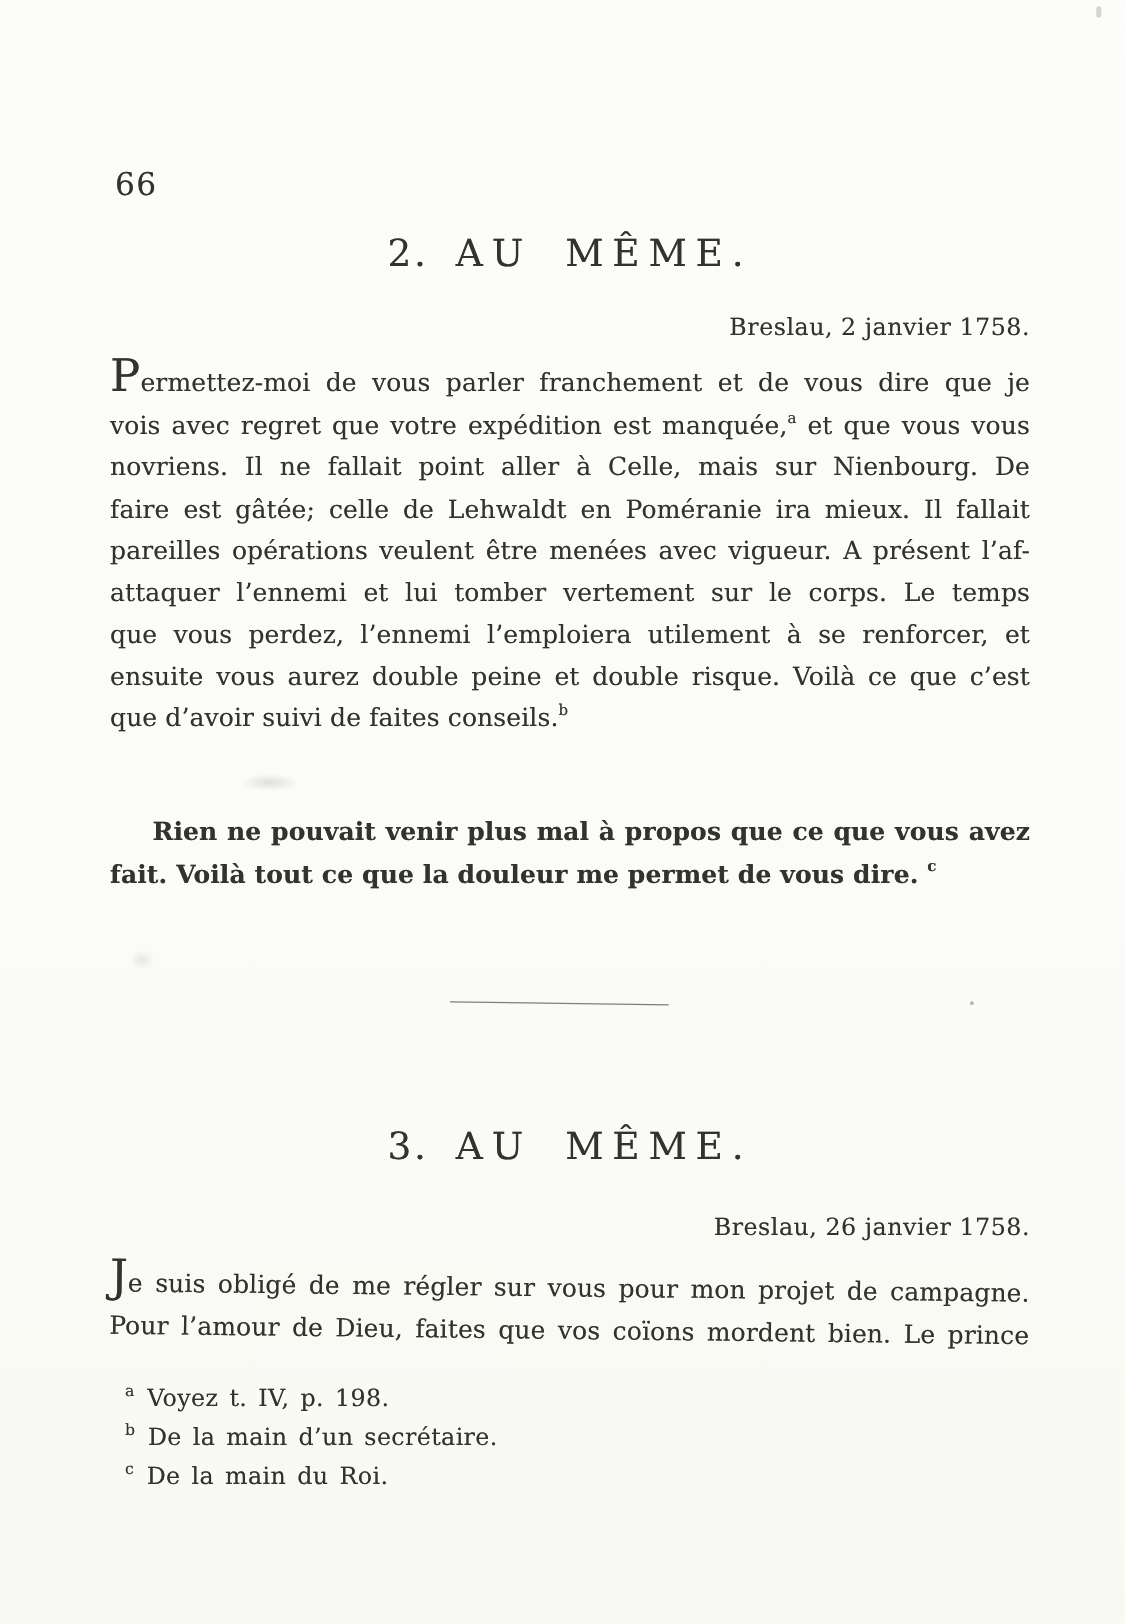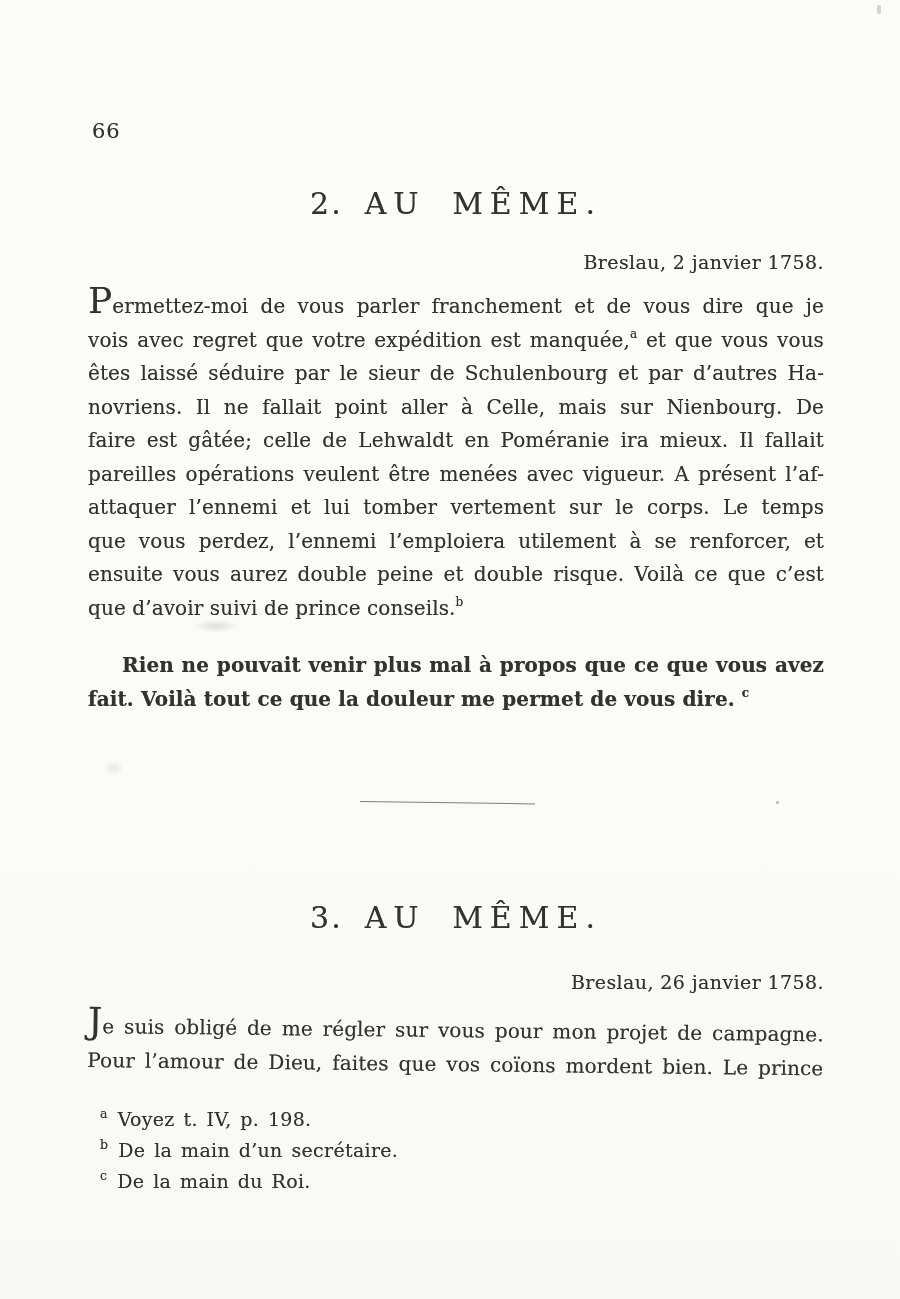--- a/index.html
+++ b/index.html
@@ -5,21 +5,21 @@
   html,body{margin:0;padding:0;}
   body{
     width:900px;height:1299px;position:relative;overflow:hidden;
     background:linear-gradient(180deg,#fcfcf9 0%,#fbfbf7 55%,#f9f9f4 100%);
     font-family:"DejaVu Serif", serif;
     color:#34322c;
   }
   .abs{position:absolute;}
   
   .running-head{left:88px;top:117px;width:736px;height:30px;}
-  .pagenum{position:absolute;left:4px;top:2px;font-size:21px;letter-spacing:1px;}
+  .pagenum{position:absolute;left:4px;top:16px;font-size:25px;letter-spacing:1px;}
   .runtitle{position:absolute;left:0;top:0;width:100%;text-align:center;
     font-size:23px;letter-spacing:3px;word-spacing:9px;white-space:nowrap;}
   
   .letter-heading{left:88px;width:736px;text-align:center;font-size:30px;
     font-weight:normal;margin:0;white-space:nowrap;}
   .hnum{letter-spacing:2px;margin-right:22px;}
   .htitle{letter-spacing:7px;word-spacing:10px;}
   
   .dateline{left:88px;width:736px;text-align:right;font-size:19px;
     letter-spacing:.4px;white-space:nowrap;}
@@ -61,28 +61,27 @@
 
 <h2 class="abs letter-heading soft" style="top:186px;">
   <span class="hnum">2.</span><span class="htitle">AU MÊME.</span>
 </h2>
 
 <div class="abs dateline soft" style="top:251px;">Breslau, 2 janvier 1758.</div>
 
 <div class="abs para soft" style="top:290px;">
   <div class="line j"><span class="initial">P</span><span>ermettez-moi de vous parler franchement et de vous dire que je</span></div>
   <div class="line j"><span>vois avec regret que votre expédition est manquée,</span><sup class="fnref">a</sup><span> et que vous vous</span></div>
-  <div class="line j">êtes laissé séduire par le sieur de Schulenbourg et par d’autres Ha-</div>
   <div class="line j">novriens. Il ne fallait point aller à Celle, mais sur Nienbourg. De</div>
   <div class="line j">faire est gâtée; celle de Lehwaldt en Poméranie ira mieux. Il fallait</div>
   <div class="line j">pareilles opérations veulent être menées avec vigueur. A présent l’af-</div>
   <div class="line j">attaquer l’ennemi et lui tomber vertement sur le corps. Le temps</div>
   <div class="line j">que vous perdez, l’ennemi l’emploiera utilement à se renforcer, et</div>
   <div class="line j">ensuite vous aurez double peine et double risque. Voilà ce que c’est</div>
-  <div class="line"><span>que d’avoir suivi de prince conseils.</span><sup class="fnref">b</sup></div>
+  <div class="line"><span>que d’avoir suivi de faites conseils.</span><sup class="fnref">b</sup></div>
 </div>
 
 <div class="abs para soft" style="top:649px;font-weight:bold;">
   <div class="line j indent1">Rien ne pouvait venir plus mal à propos que ce que vous avez</div>
   <div class="line"><span>fait. Voilà tout ce que la douleur me permet de vous dire. </span><sup class="fnref">c</sup></div>
 </div>
 
 <hr class="abs separator">
 
 <h2 class="abs letter-heading soft" style="top:900px;">

